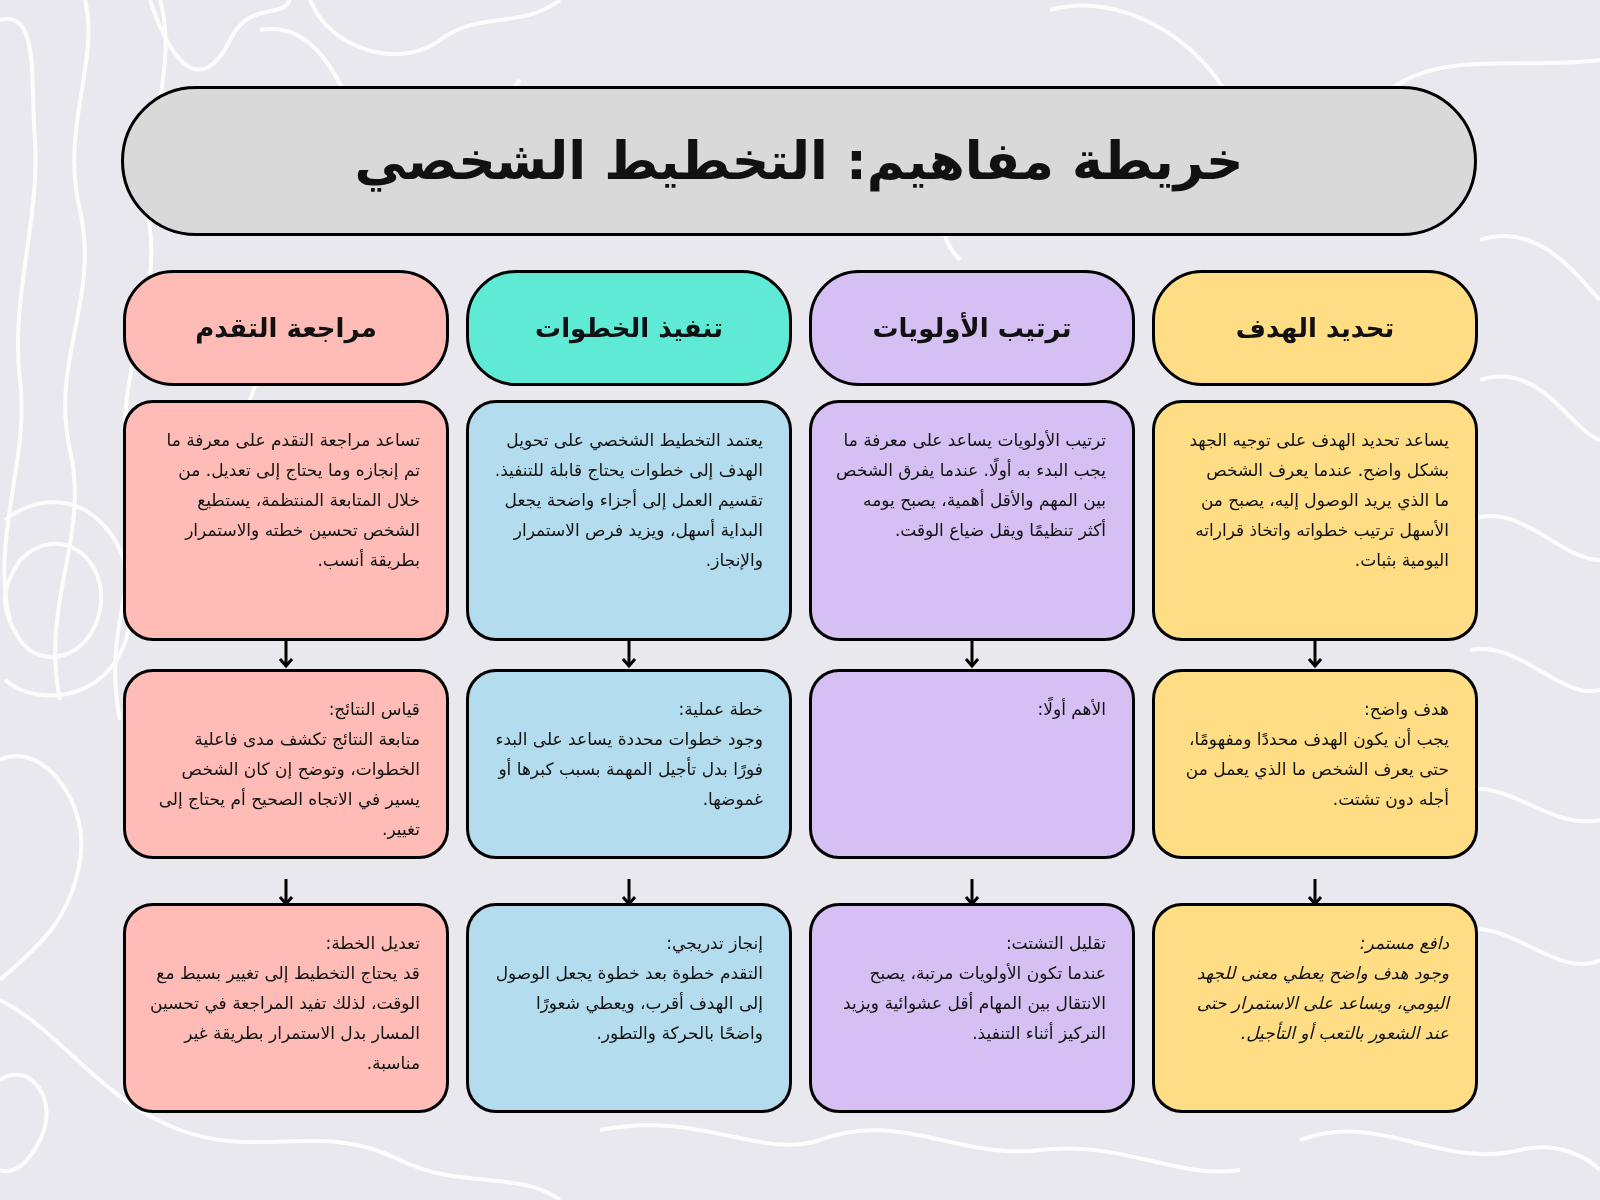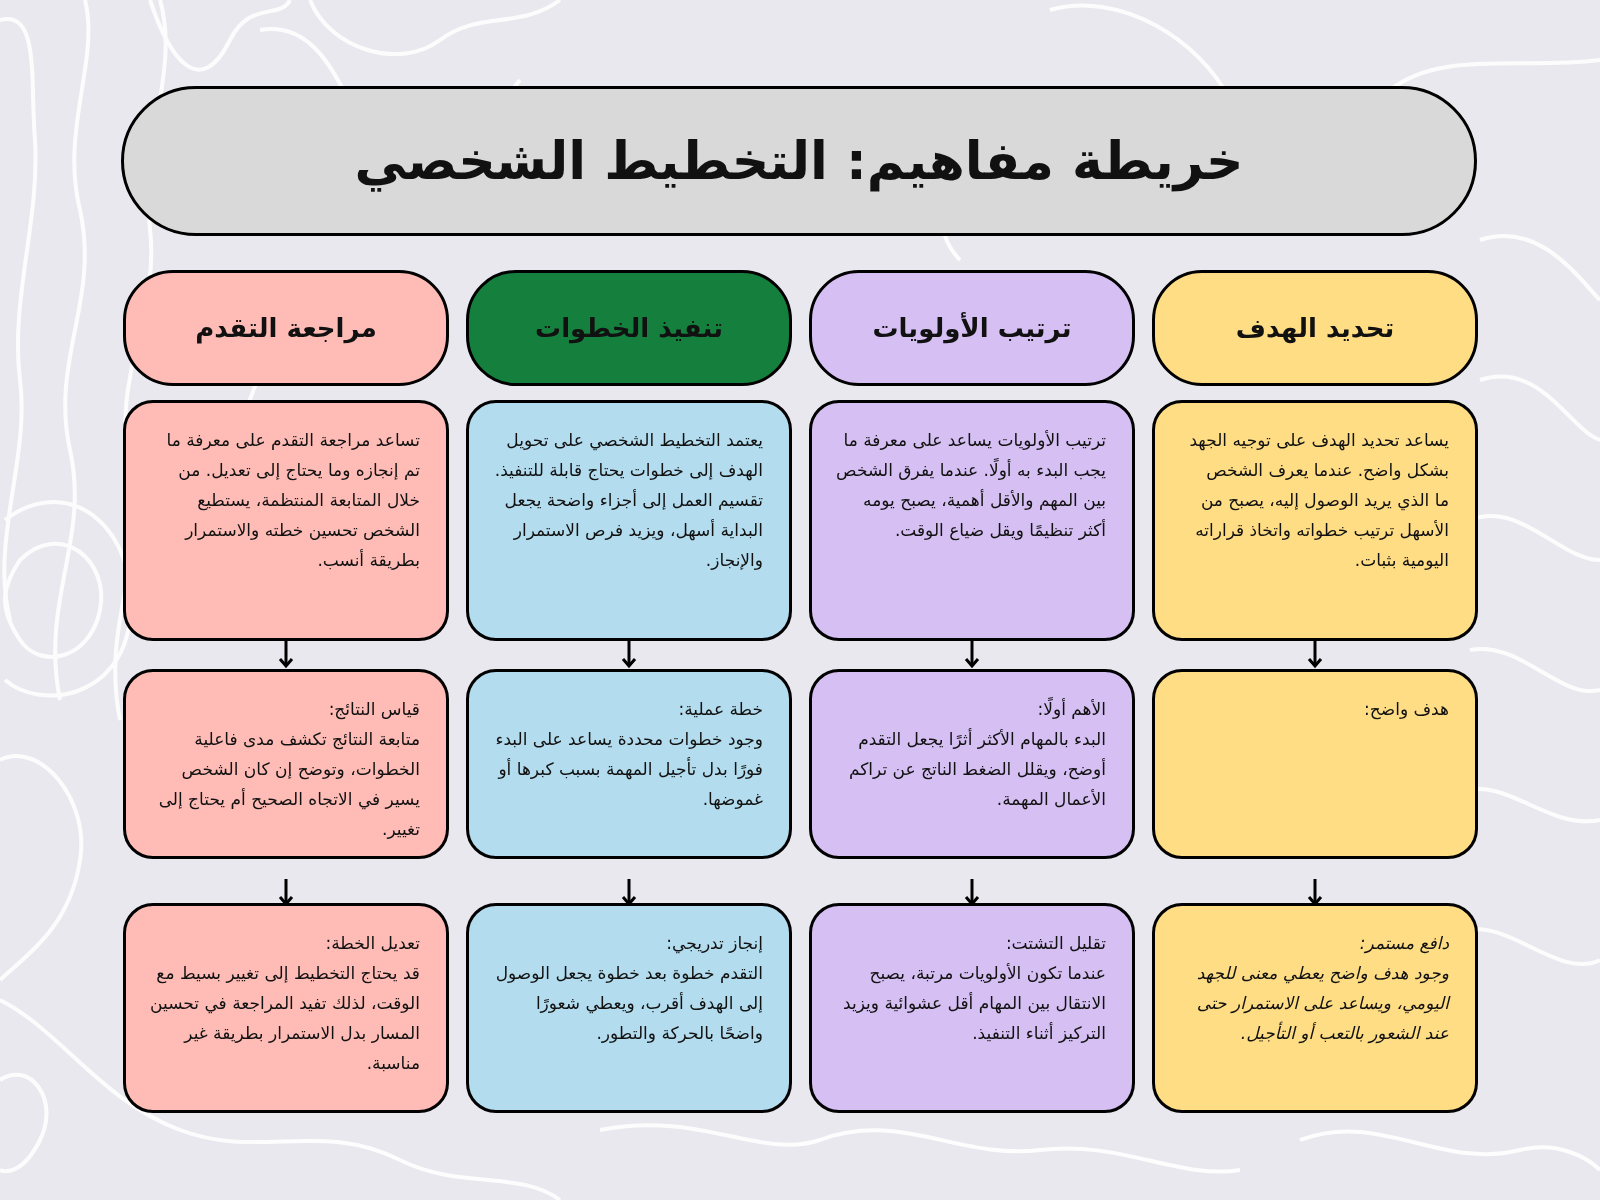--- a/index.html
+++ b/index.html
@@ -86,20 +86,21 @@
     <span class="text">يساعد تحديد الهدف على توجيه الجهد بشكل واضح. عندما يعرف الشخص ما الذي يريد الوصول إليه، يصبح من الأسهل ترتيب خطواته واتخاذ قراراته اليومية بثبات.</span>
   </div>
   <div class="arrow a1">
       <svg width="16" height="28">
         <line x1="8" y1="0" x2="8" y2="24" stroke="#000" stroke-width="3"></line>
         <polyline points="2,18 8,25 14,18" fill="none" stroke="#000" stroke-width="3"></polyline>
       </svg>
     </div>
   <div class="card c2" style="background:#ffdd85;">
     <span class="heading">هدف واضح:</span>
+    <span class="text">يجب أن يكون الهدف محددًا ومفهومًا، حتى يعرف الشخص ما الذي يعمل من أجله دون تشتت.</span>
   </div>
   <div class="arrow a2">
       <svg width="16" height="28">
         <line x1="8" y1="0" x2="8" y2="24" stroke="#000" stroke-width="3"></line>
         <polyline points="2,18 8,25 14,18" fill="none" stroke="#000" stroke-width="3"></polyline>
       </svg>
     </div>
   <div class="card c3" style="background:#ffdd85;font-style:italic;">
     <span class="heading">دافع مستمر:</span>
     <span class="text">وجود هدف واضح يعطي معنى للجهد اليومي، ويساعد على الاستمرار حتى عند الشعور بالتعب أو التأجيل.</span>
@@ -114,36 +115,35 @@
     <span class="text">ترتيب الأولويات يساعد على معرفة ما يجب البدء به أولًا. عندما يفرق الشخص بين المهم والأقل أهمية، يصبح يومه أكثر تنظيمًا ويقل ضياع الوقت.</span>
   </div>
   <div class="arrow a1">
       <svg width="16" height="28">
         <line x1="8" y1="0" x2="8" y2="24" stroke="#000" stroke-width="3"></line>
         <polyline points="2,18 8,25 14,18" fill="none" stroke="#000" stroke-width="3"></polyline>
       </svg>
     </div>
   <div class="card c2" style="background:#d5bff3;">
     <span class="heading">الأهم أولًا:</span>
-    <span class="text">البدء بالمهام الأكثر أثرًا يجعل التقدم أوضح، ويقلل الضغط الناتج عن تراكم الأعمال المهمة.</span>
   </div>
   <div class="arrow a2">
       <svg width="16" height="28">
         <line x1="8" y1="0" x2="8" y2="24" stroke="#000" stroke-width="3"></line>
         <polyline points="2,18 8,25 14,18" fill="none" stroke="#000" stroke-width="3"></polyline>
       </svg>
     </div>
   <div class="card c3" style="background:#d5bff3;">
     <span class="heading">تقليل التشتت:</span>
     <span class="text">عندما تكون الأولويات مرتبة، يصبح الانتقال بين المهام أقل عشوائية ويزيد التركيز أثناء التنفيذ.</span>
   </div>
 </div>
 
 <div class="col" style="left:466px;">
-  <div class="pill" style="background:#15803d;">
+  <div class="pill" style="background:#5eead4;">
     <span>تنفيذ الخطوات</span>
   </div>
   <div class="card c1" style="background:#b3dcee;">
     <span class="text">يعتمد التخطيط الشخصي على تحويل الهدف إلى خطوات يحتاج قابلة للتنفيذ. تقسيم العمل إلى أجزاء واضحة يجعل البداية أسهل، ويزيد فرص الاستمرار والإنجاز.</span>
   </div>
   <div class="arrow a1">
       <svg width="16" height="28">
         <line x1="8" y1="0" x2="8" y2="24" stroke="#000" stroke-width="3"></line>
         <polyline points="2,18 8,25 14,18" fill="none" stroke="#000" stroke-width="3"></polyline>
       </svg>

